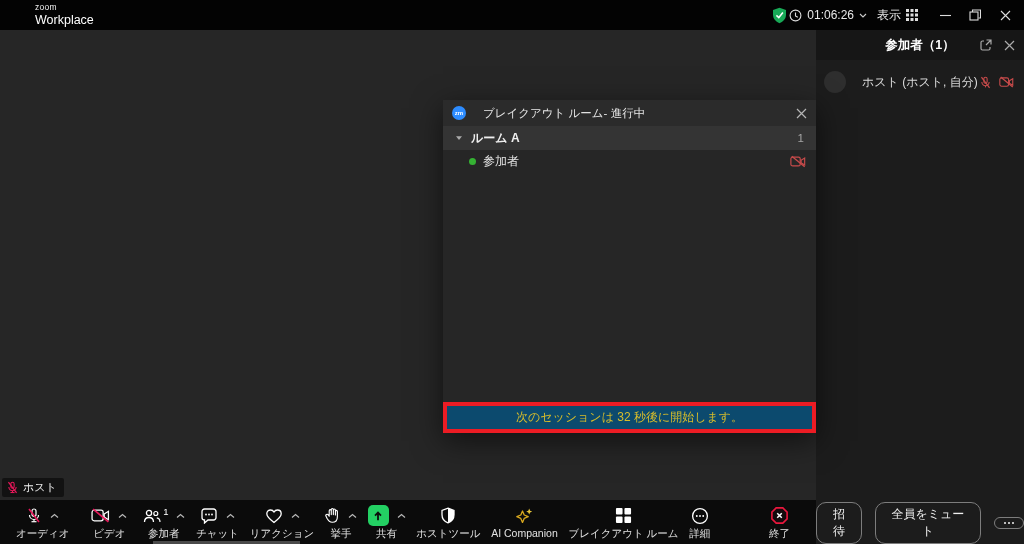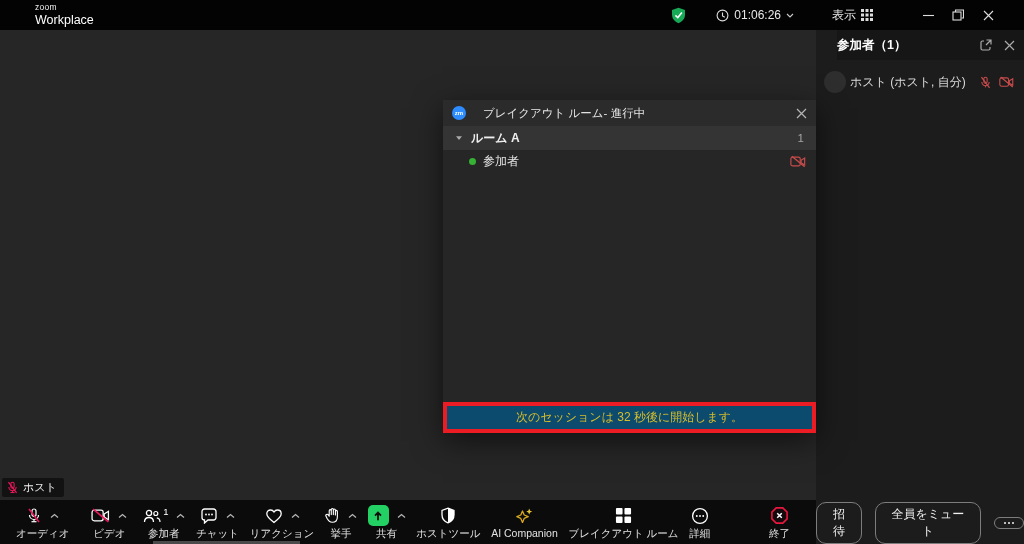--- a/index.html
+++ b/index.html
@@ -3,21 +3,21 @@
 <meta charset="utf-8">
 <style>
   * { margin:0; padding:0; box-sizing:border-box; }
   html,body { width:1024px; height:544px; overflow:hidden; background:#000; font-family:"Liberation Sans", sans-serif; }
 
   
   .topbar { position:absolute; left:0; top:0; width:1024px; height:46px; background:#030303; color:#fff; }
   .brand { position:absolute; left:35px; top:3px; line-height:1; }
   .brand-top { font-size:8.5px; color:#f2f2f2; letter-spacing:.3px; }
   .brand-bottom { font-size:12.5px; color:#fff; margin-top:2px; }
-  .topbar-right { position:absolute; right:0; top:0; height:30px; display:flex; align-items:center; gap:30px; padding-right:21px; }
+  .topbar-right { position:absolute; right:0; top:0; height:30px; display:flex; align-items:center; gap:2px; padding-right:4px; }
   .timer-group { display:flex; align-items:center; gap:5px; font-size:12px; color:#e8e8e8; cursor:default; }
   .view-group { display:flex; align-items:center; gap:5px; font-size:12px; color:#e8e8e8; margin-left:8px; }
   .win-controls { display:flex; align-items:center; margin-left:10px; }
   .win-btn { width:30px; height:30px; display:flex; align-items:center; justify-content:center; }
 
   
   .video-area { position:absolute; left:0; top:30px; width:816px; height:470px; background:#262626; }
   .nametag { position:absolute; left:2px; bottom:3px; background:rgba(15,15,15,.85); display:flex; align-items:center; gap:4px; padding:2px 7px 2px 4px; font-size:11px; color:#f0f0f0; border-radius:2px; }
 
   
@@ -31,26 +31,26 @@
   .room-count { margin-left:auto; font-size:11.5px; color:#a5a5a5; }
   .participant-row { height:22px; display:flex; align-items:center; gap:7px; padding:0 10px 0 26px; }
   .presence-dot { width:7px; height:7px; border-radius:50%; background:#35b233; }
   .participant-name { font-size:12px; color:#e4e4e4; }
   .row-cam { margin-left:auto; display:flex; align-items:center; }
   .dialog-alert { position:absolute; left:0; right:0; bottom:0; border:4px solid #ec1c24; background:#0c4a6e; height:31px; display:flex; align-items:center; justify-content:center; }
   .alert-text { font-size:12px; color:#d8bd2a; }
 
   
   .panel { position:absolute; left:816px; top:30px; width:208px; height:514px; background:#1c1c1c; }
-  .panel-header { height:30px; background:#161616; display:flex; align-items:center; justify-content:flex-start; position:relative;margin-left:21px; }
+  .panel-header { height:30px; background:#161616; display:flex; align-items:center; justify-content:center; position:relative; }
   .panel-title { font-size:12.5px; font-weight:bold; color:#fff; }
   .panel-header-icons { position:absolute; right:9px; top:0; height:30px; display:flex; align-items:center; gap:11px; }
   .host-row { display:flex; align-items:center; padding:11px 10px 0 8px; }
   .avatar { width:22px; height:22px; border-radius:50%; background:#2e2e2e; flex:none; }
-  .host-name { font-size:12px; color:#dcdcdc; margin-left:4px; white-space:nowrap; }
+  .host-name { font-size:12px; color:#dcdcdc; margin-left:16px; white-space:nowrap; }
   .host-icons { margin-left:auto; display:flex; align-items:center; gap:7px; }
   .panel-footer { position:absolute; left:0; right:0; bottom:0; height:42px; display:flex; align-items:center; justify-content:center; gap:13px; }
   .pill { border:1px solid #7d7d7d; border-radius:10px; background:transparent; color:#f0f0f0; font-size:12px; padding:3px 10px; font-family:inherit; display:flex; align-items:center; }
   .pill-more { padding:3px 8px; }
 
   
   .toolbar { position:absolute; left:0; top:500px; width:816px; height:44px; background:#0b0b0b; display:flex; align-items:stretch; }
   .tb-left { display:flex; padding-left:12px; gap:14px; }
   .tb-center { flex:1; display:flex; justify-content:space-evenly; margin:0 4px; }
   .tb-end { display:flex; align-items:center; padding-right:22px;margin-left:44px; }

